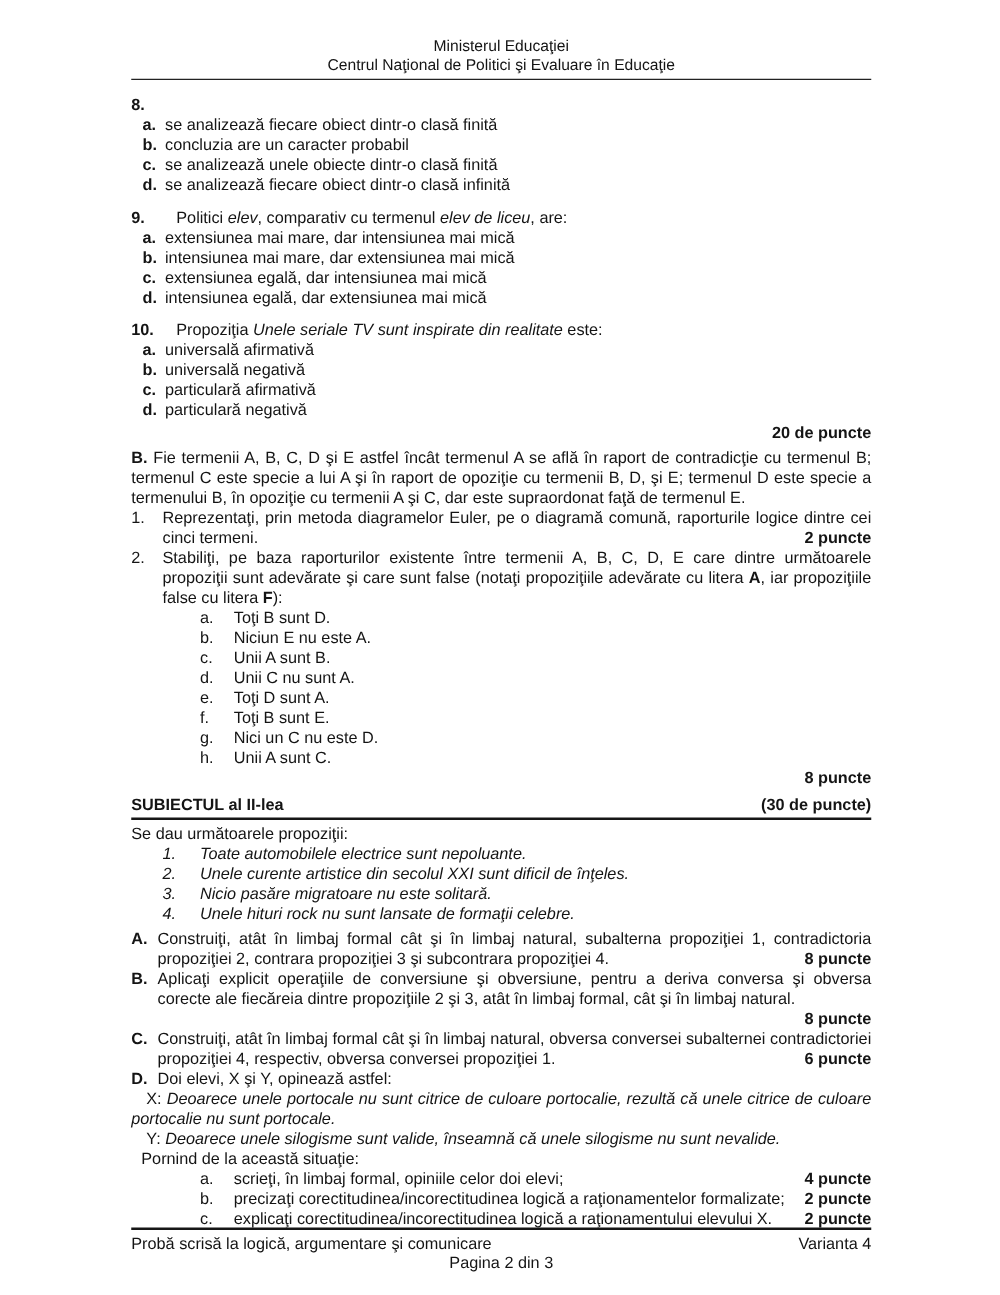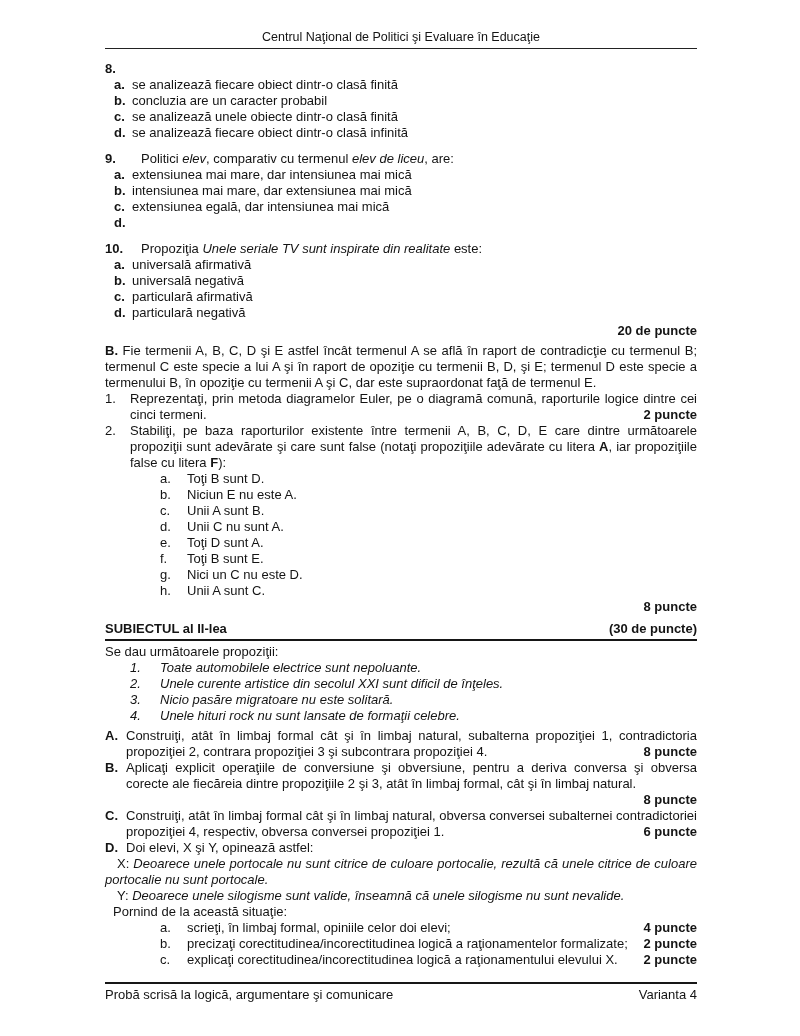--- a/index.html
+++ b/index.html
@@ -88,20 +88,21 @@
 
   .rich .seg-i { font-style:italic; }
   .rich .seg-b { font-weight:bold; }
 </style>
 </head>
 <body>
 
 <div class="page">
 
   <div class="doc-header">
+    <div>Ministerul Educaţiei</div>
     <div>Centrul Naţional de Politici şi Evaluare în Educaţie</div>
   </div>
 
   <div class="mcq">
     <div class="mcq-stem">
       <span class="mcq-num">8.</span>
     </div>
     <div class="opt">
       <span class="opt-label">a.</span>
       <span>se analizează fiecare obiect dintr-o clasă finită</span>
@@ -132,20 +133,21 @@
     <div class="opt">
       <span class="opt-label">b.</span>
       <span>intensiunea mai mare, dar extensiunea mai mică</span>
     </div>
     <div class="opt">
       <span class="opt-label">c.</span>
       <span>extensiunea egală, dar intensiunea mai mică</span>
     </div>
     <div class="opt">
       <span class="opt-label">d.</span>
+      <span>intensiunea egală, dar extensiunea mai mică</span>
     </div>
   </div>
 
   <div class="mcq" style="margin-bottom:2px;">
     <div class="mcq-stem">
       <span class="mcq-num">10.</span>
       <span class="rich"><span>Propoziţia </span><span class="seg-i">Unele seriale TV sunt inspirate din realitate</span><span> este:</span></span>
     </div>
     <div class="opt">
       <span class="opt-label">a.</span>
@@ -301,13 +303,14 @@
     </div>
   </div>
 
 </div>
 
 <div class="doc-footer">
   <div class="footer-row">
     <span>Probă scrisă la logică, argumentare şi comunicare</span>
     <span>Varianta 4</span>
   </div>
+  <div class="footer-center">Pagina 2 din 3</div>
 </div>
 
 </body></html>

